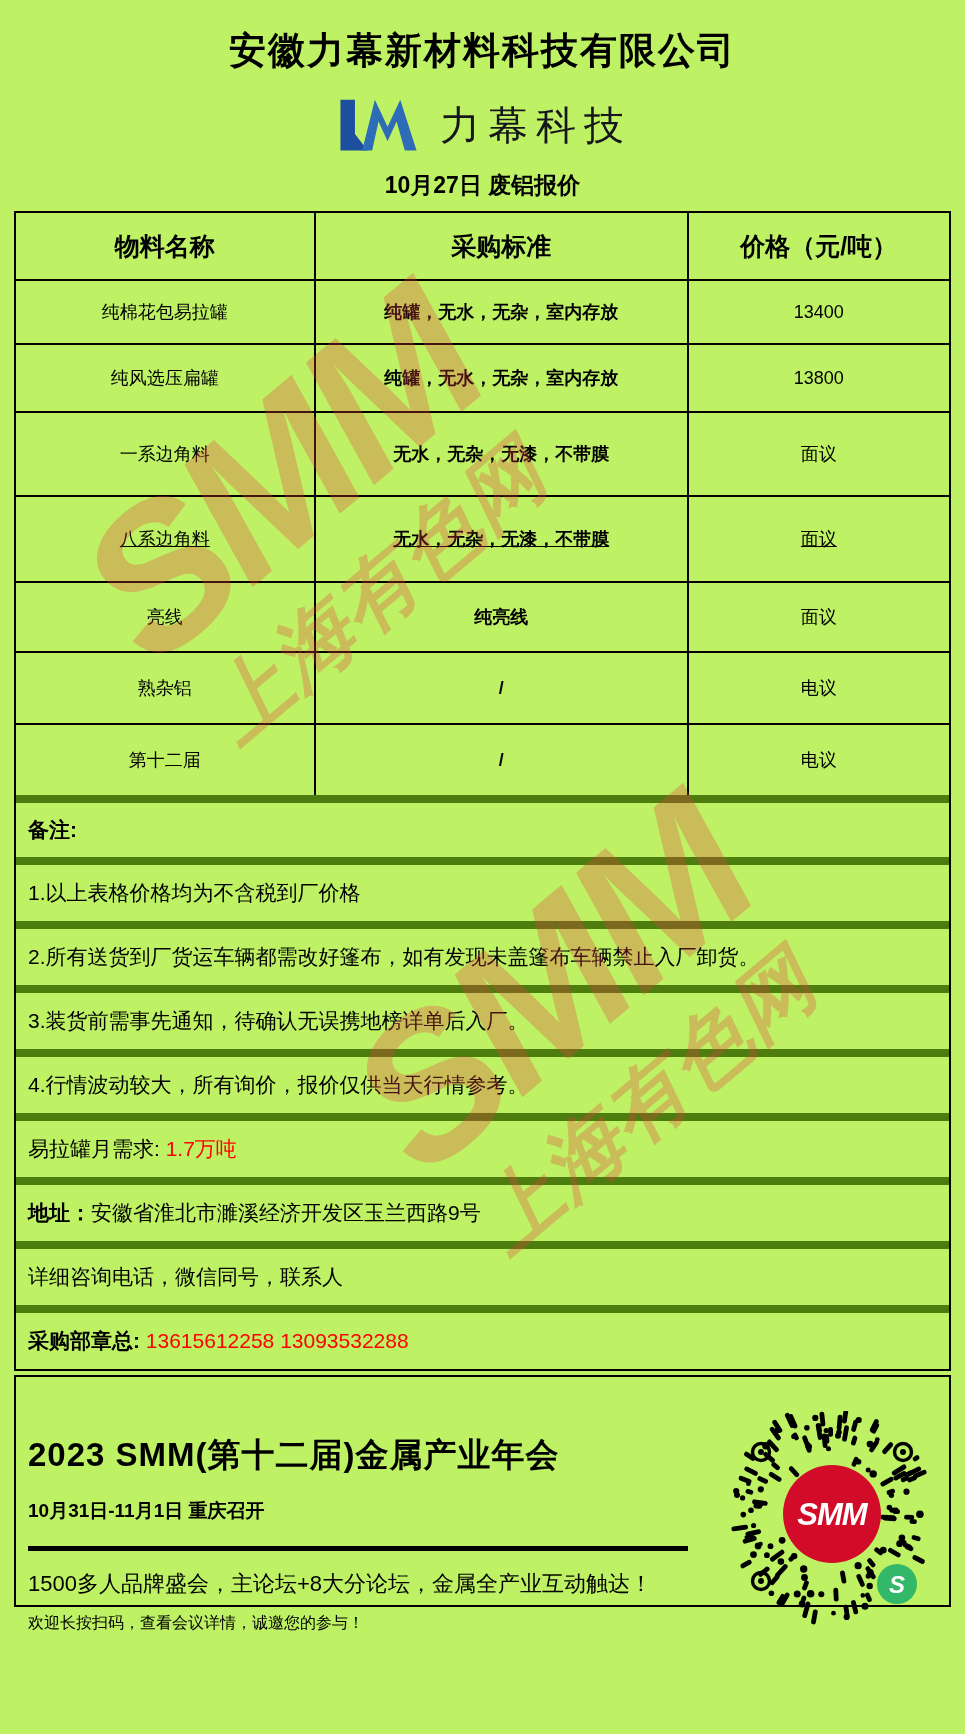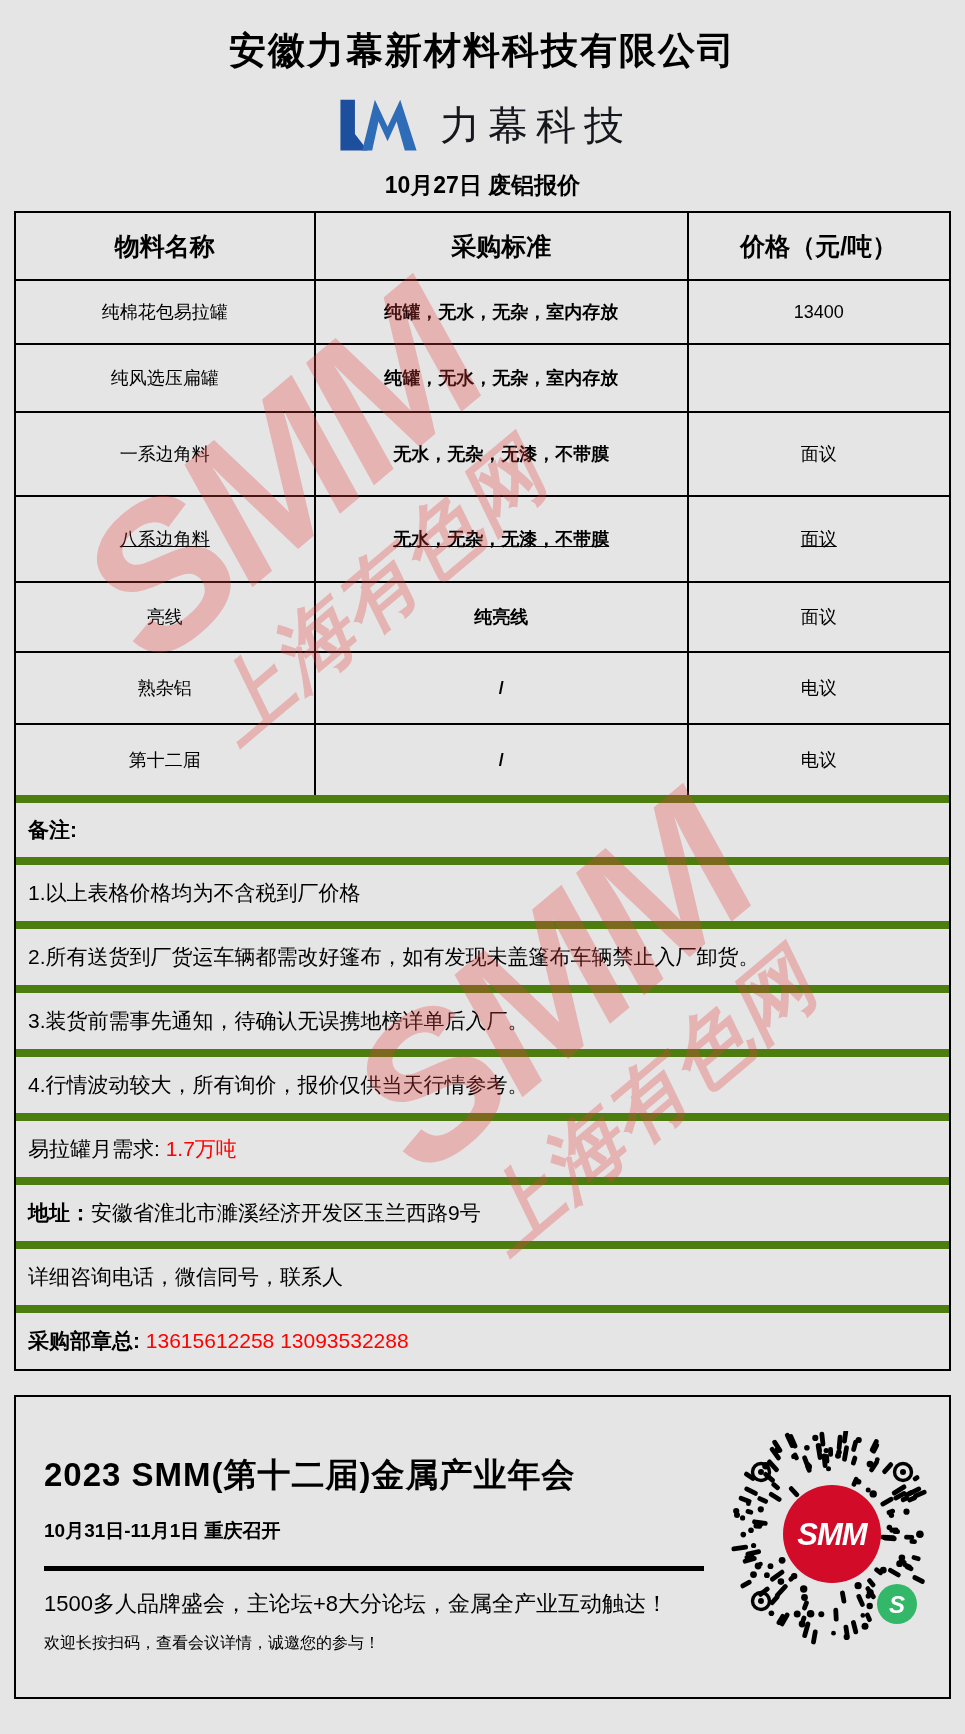--- a/index.html
+++ b/index.html
@@ -1,19 +1,19 @@
 <!DOCTYPE html>
 <html><head>
 <meta charset="utf-8">
 <style>
   * { margin:0; padding:0; box-sizing:border-box; }
   html,body { background:#ffffff; }
   .page {
     position:relative; width:965px; height:1734px; margin:0 auto;
-    background:#e5e5e5; color:#000; overflow:hidden;
+    background:#bef264; color:#000; overflow:hidden;
     font-family:"Liberation Sans","DejaVu Sans",sans-serif;
   }
   
   .company-title { padding-top:26px; text-align:center; font-size:37px; font-weight:bold; letter-spacing:2px; }
   .logo-row { display:flex; align-items:center; justify-content:center; gap:16px; margin-top:16px; height:66px; }
   .logo-mark svg { display:block; }
   .logo-name { font-size:40px; font-weight:normal; letter-spacing:8px; color:#16171c; }
   .subtitle { margin-top:12px; text-align:center; font-size:23px; font-weight:bold; }
 
   
@@ -25,21 +25,21 @@
   .c1 { width:31.9%; }
   .c2 { width:40.2%; border-left:2px solid #000; border-right:2px solid #000; font-weight:bold; }
   .c3 { flex:1; }
   .t-head .cell { font-size:25px; font-weight:bold; }
   .n-row { display:flex; align-items:center; min-height:64px; padding:8px 12px; font-size:21px; border-top:8px solid #4d7c0f; }
   .n-row span { white-space:pre-wrap; }
   .n-label { font-weight:bold; }
   .red { color:#ff0000; }
 
   
-  .footer-box { position:relative; margin:24px 14px 0; border:2px solid #000; height:304px; padding:14px 28px; }
+  .footer-box { position:relative; margin:4px 14px 0; border:2px solid #000; height:232px; padding:14px 12px; }
   .event-title { margin-top:42px; font-size:33px; font-weight:bold; letter-spacing:1px; }
   .event-date { margin-top:20px; font-size:19px; font-weight:bold; }
   .divider { margin-top:22px; width:660px; height:5px; background:#000; }
   .event-line1 { margin-top:18px; font-size:22px; max-width:670px; }
   .event-line2 { margin-top:14px; font-size:16px; max-width:670px; }
   .qr { position:absolute; top:34px; right:14px; }
   .qr-smm { font-family:"Liberation Sans","DejaVu Sans",sans-serif; font-style:italic; font-weight:bold; font-size:31px; fill:#ffffff; text-anchor:middle; letter-spacing:-1px; }
   .qr-green-text { font-family:"Liberation Sans","DejaVu Sans",sans-serif; font-style:italic; font-weight:bold; font-size:24px; fill:#ffffff; text-anchor:middle; }
 
   
@@ -78,20 +78,21 @@
         <div class="cell c2">采购标准</div>
         <div class="cell c3">价格（元/吨）</div>
       </div>
     <div class="contents"><div class="t-row" style="min-height: 64px;">
           <div class="cell c1">纯棉花包易拉罐</div>
           <div class="cell c2">纯罐，无水，无杂，室内存放</div>
           <div class="cell c3">13400</div>
         </div><div class="t-row" style="min-height: 68px;">
           <div class="cell c1">纯风选压扁罐</div>
           <div class="cell c2">纯罐，无水，无杂，室内存放</div>
+          <div class="cell c3">13800</div>
         </div><div class="t-row" style="min-height: 84px;">
           <div class="cell c1">一系边角料</div>
           <div class="cell c2">无水，无杂，无漆，不带膜</div>
           <div class="cell c3">面议</div>
         </div><div class="t-row" style="min-height: 86px; text-decoration: underline;">
           <div class="cell c1">八系边角料</div>
           <div class="cell c2">无水，无杂，无漆，不带膜</div>
           <div class="cell c3">面议</div>
         </div><div class="t-row" style="min-height: 70px;">
           <div class="cell c1">亮线</div>

